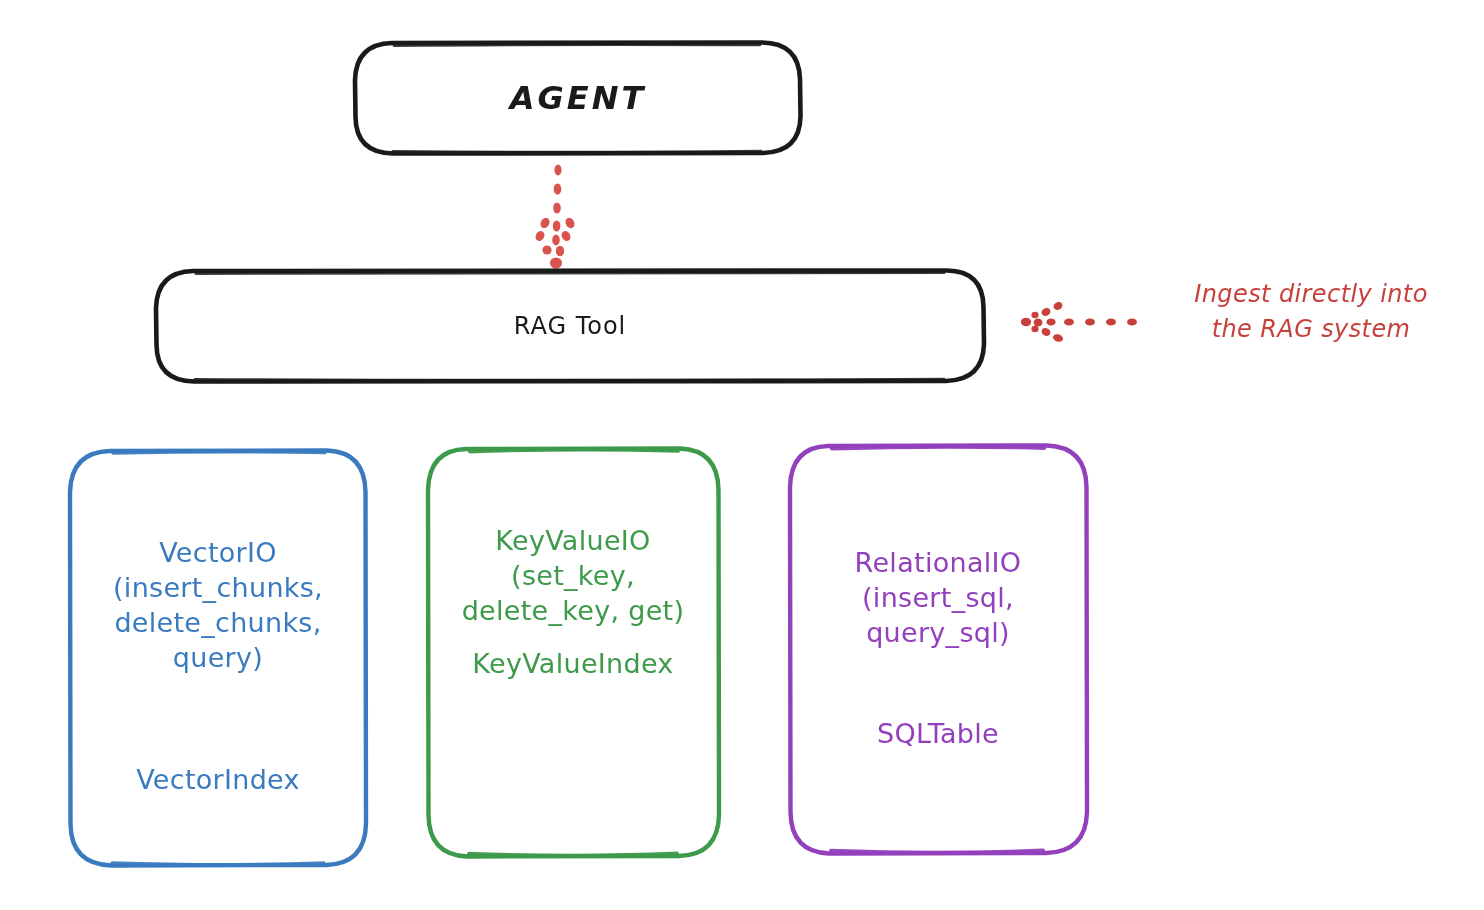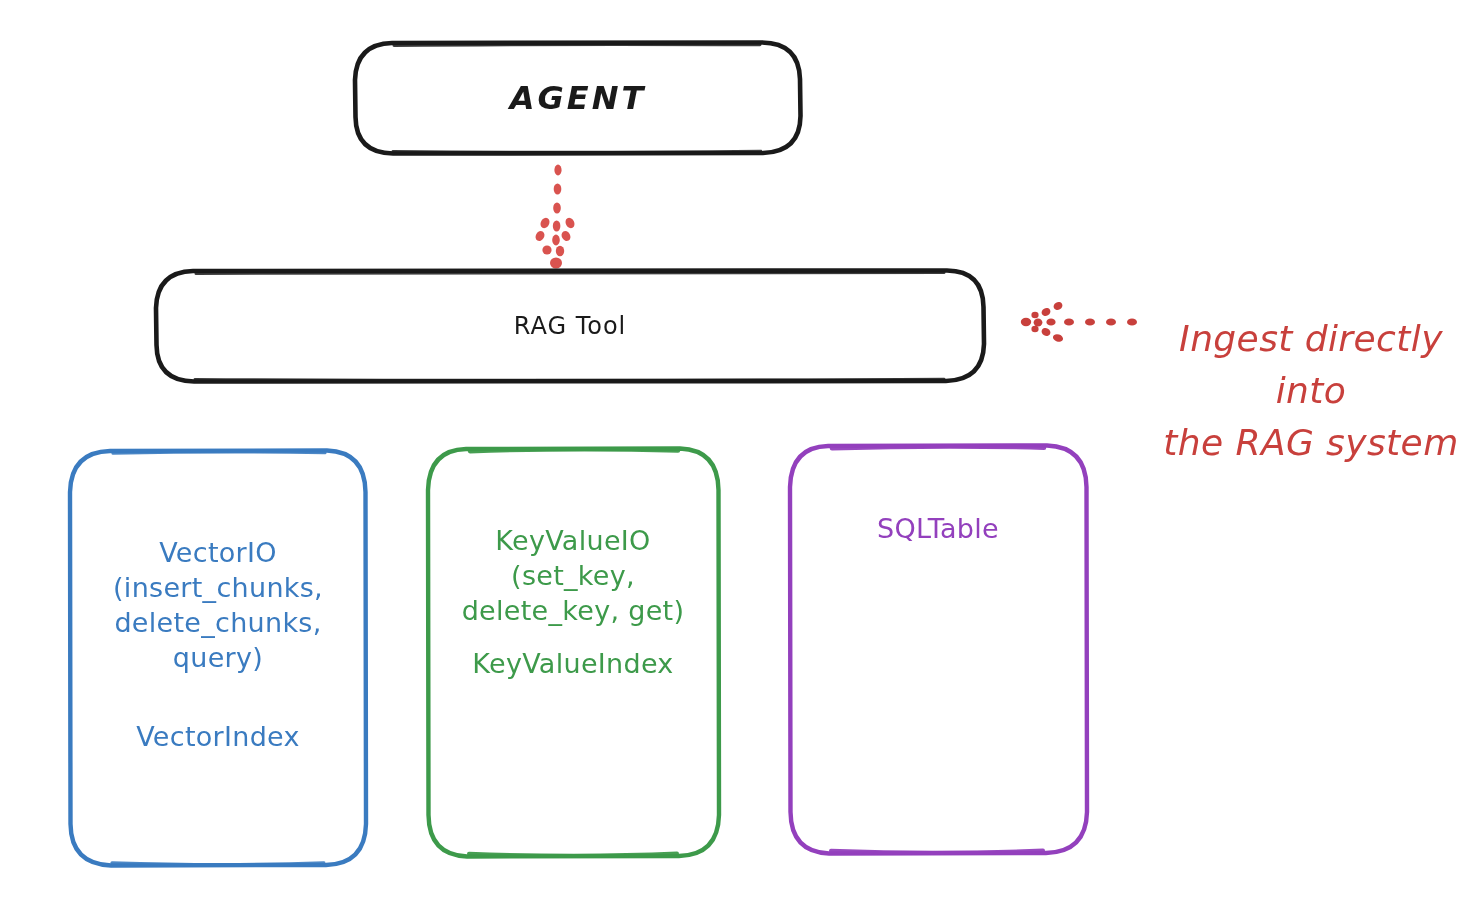--- a/index.html
+++ b/index.html
@@ -94,20 +94,21 @@
     text-align: center;
     letter-spacing: 0.3px;
   }
 
   #vectorio-node {
     left: 70px;
     top: 450px;
     width: 296px;
     height: 416px;
     color: #3a7bc0;
+    gap: 43px;
   }
   #vectorio-node .api-label { margin-top: 85px; }
   #vectorio-node .index-label { margin-top: 46px; }
 
   #keyvalueio-node {
     left: 428px;
     top: 448px;
     width: 290px;
     height: 408px;
     color: #3d9a4a;
@@ -127,28 +128,27 @@
 
   
   #ingest-annotation {
     position: absolute;
     left: 1146px;
     top: 277px;
     width: 330px;
     z-index: 3;
     color: #c8403c;
     font-family: "DejaVu Sans", sans-serif;
-    font-size: 36px;
+    font-size: 24px;
     font-weight: 500;
     font-style: italic;
     line-height: 1.45;
     text-align: center;
     white-space: pre-line;
     letter-spacing: 0.4px;
-    margin-top: 36px;
   }
 </style>
 </head>
 <body>
 
 <svg id="canvas" viewBox="0 0 1484 910" xmlns="http://www.w3.org/2000/svg">
 
   <g>
     <path d="M 392 43 L 762 42.5 Q 799 43 800 79 L 800.5 116 Q 800 152 763 153 L 393 153.5 Q 356 153 355.5 117 L 355 80 Q 356 44 392 43 Z" fill="#ffffff" stroke="#1a1a1a" stroke-width="4.6" stroke-linecap="round" stroke-linejoin="round"></path>
     <path d="M 394 45.5 Q 560 43.8 760 44.8" fill="none" stroke="#1a1a1a" stroke-width="3" stroke-linecap="round" opacity="0.85"></path>
@@ -228,17 +228,20 @@
 </div>
 
 <div class="node provider" id="keyvalueio-node">
   <div class="api-label">KeyValueIO
 (set_key,
 delete_key, get)</div>
   <div class="index-label">KeyValueIndex</div>
 </div>
 
 <div class="node provider" id="relationalio-node">
+  <div class="api-label">RelationalIO
+(insert_sql,
+query_sql)</div>
   <div class="index-label">SQLTable</div>
 </div>
 
 <div id="ingest-annotation">Ingest directly into
 the RAG system</div>
 
 </body></html>

